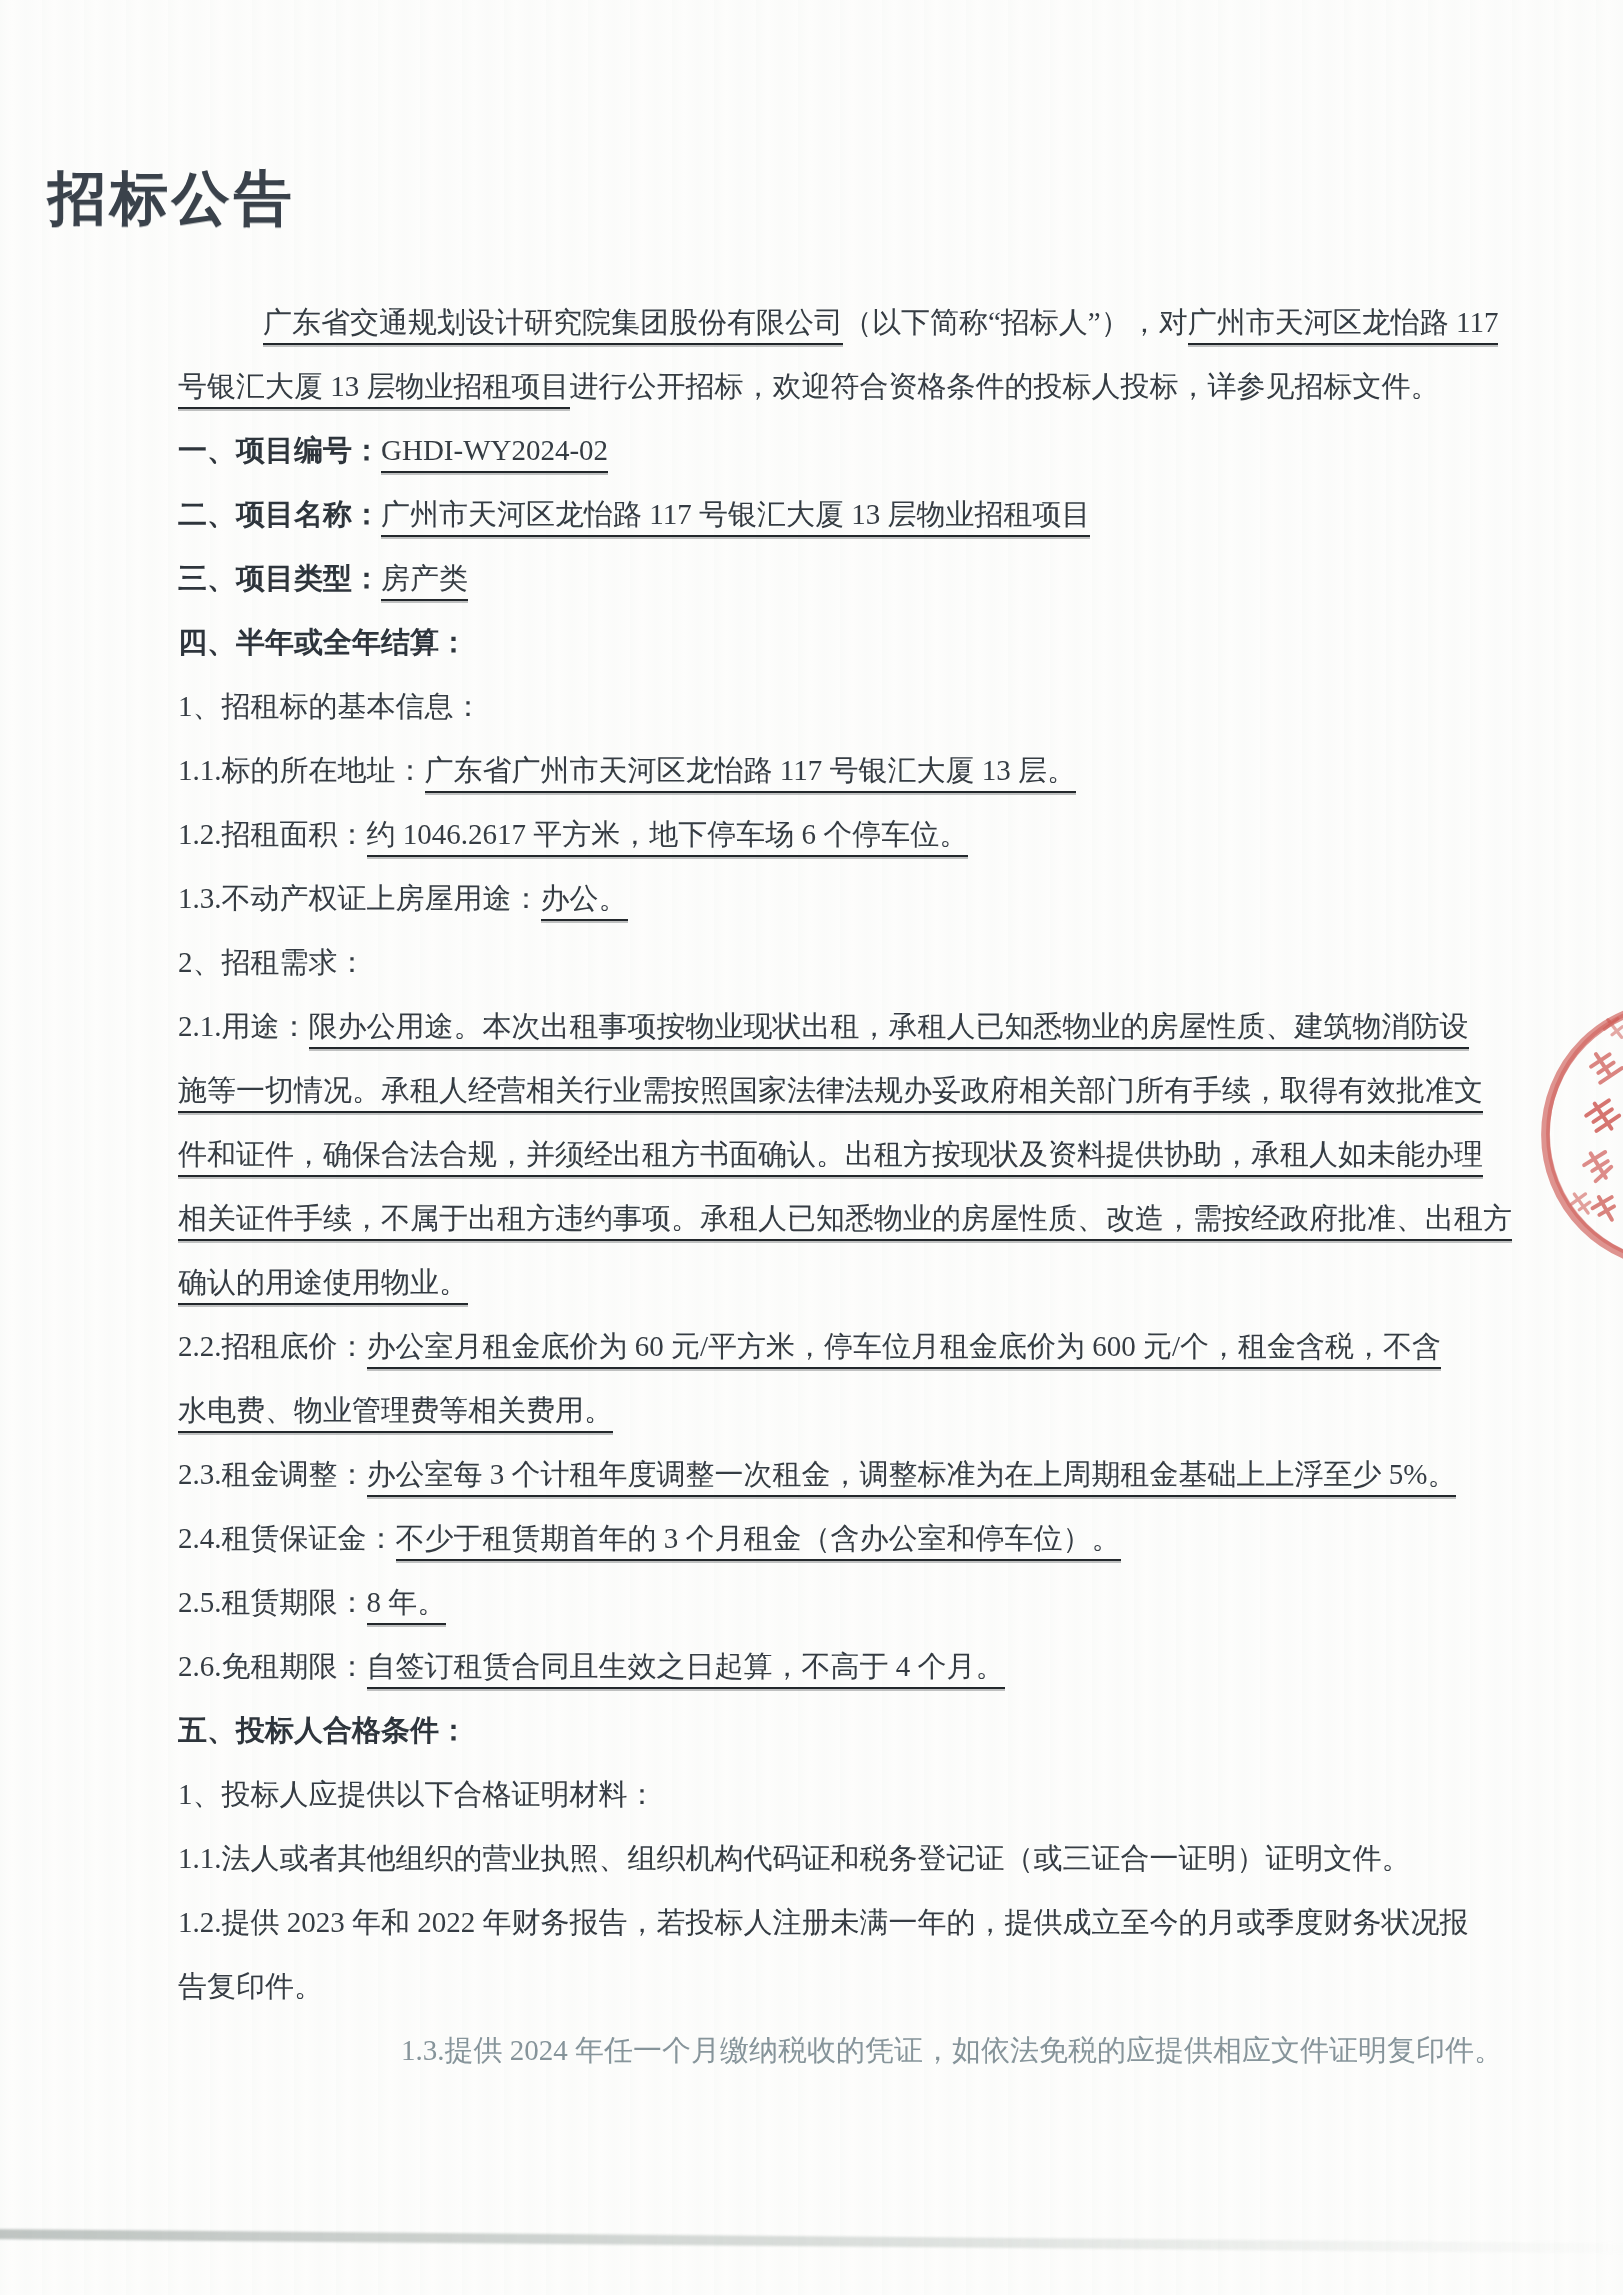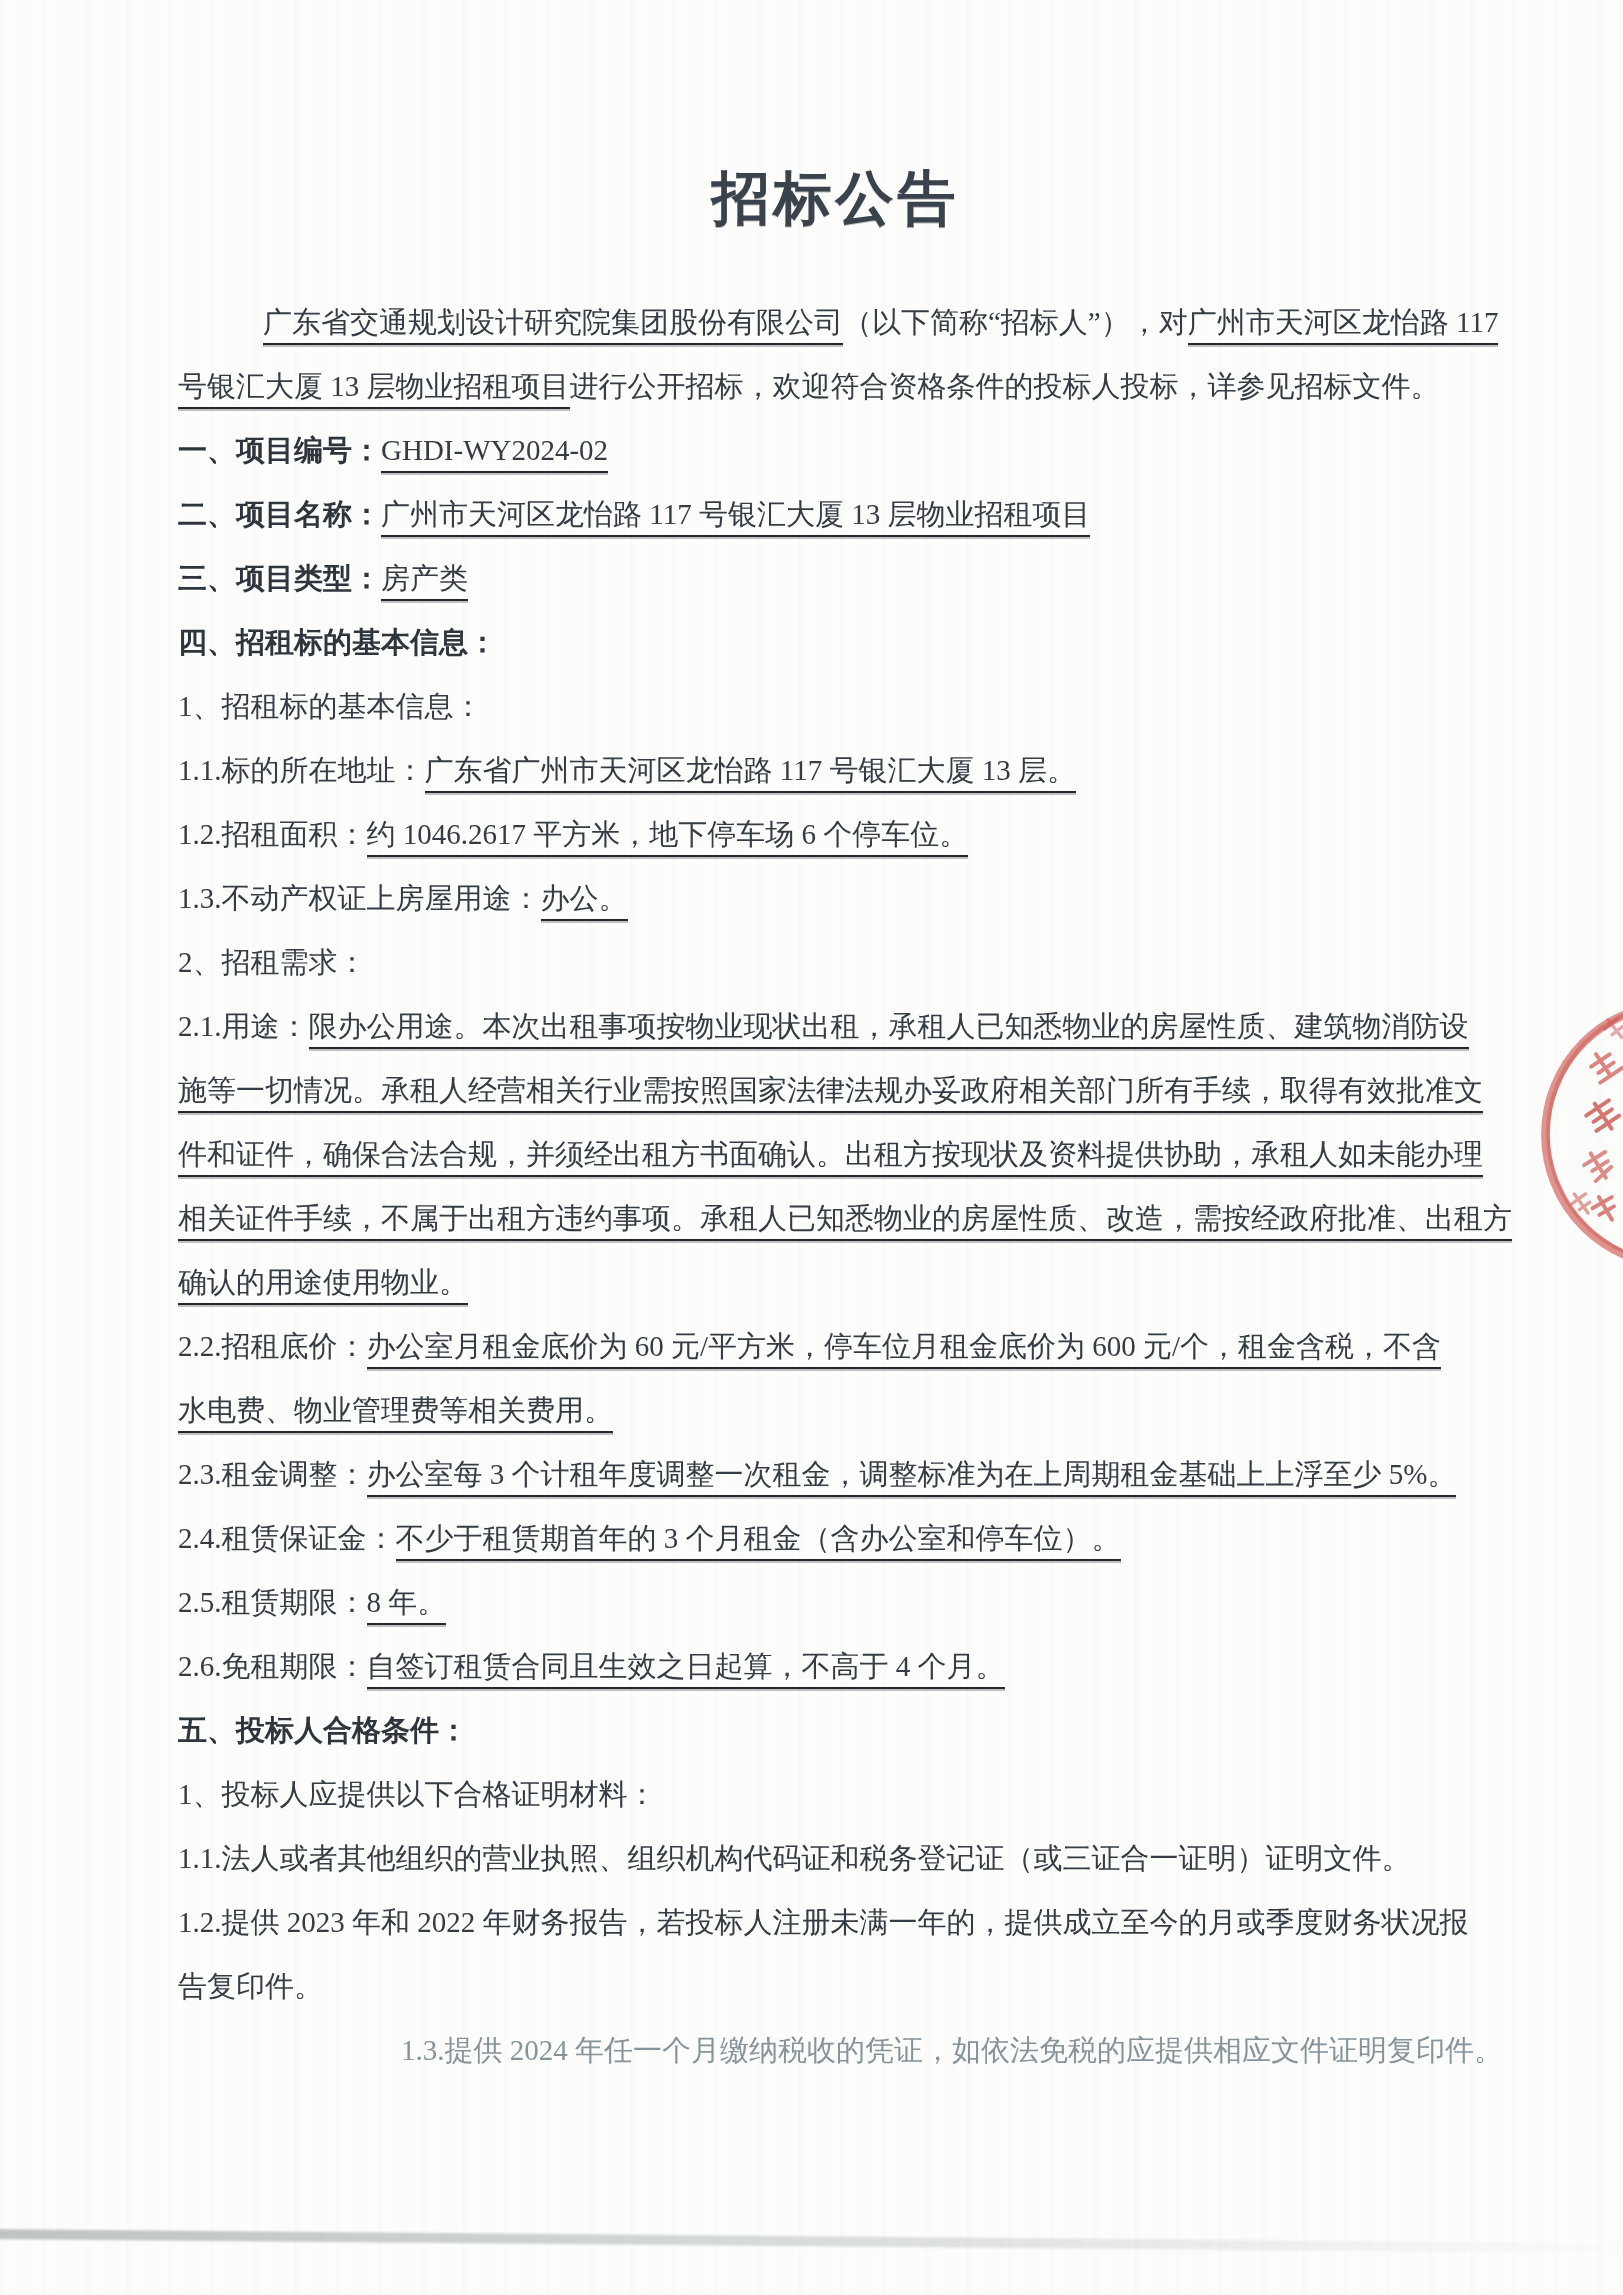--- a/index.html
+++ b/index.html
@@ -22,21 +22,20 @@
       rgba(228,234,230,0.10) 26px, rgba(255,255,255,0) 42px);
     pointer-events: none;
   }
   .doc-title {
     position: absolute;
     top: 156px;
     left: 0;
     width: 100%;
     padding-left: 48px;
     box-sizing: border-box;
-    text-align: center;
     font-size: 58px;
     line-height: 85px;
     font-weight: 700;
     letter-spacing: 3.9px;
     color: #3a424b;
     text-shadow: 0 0.7px 0 rgba(58,66,75,0.35);
   }
   .doc-body {
     position: absolute;
     left: 178px;
@@ -91,21 +90,21 @@
 <div class="page">
 
   <div class="doc-title">招标公告</div>
 
   <div class="doc-body">
       <div class="line indent"><span class="u">广东省交通规划设计研究院集团股份有限公司</span><span class="">（以下简称“招标人”），对</span><span class="u">广州市天河区龙怡路 117</span></div>
       <div class="line"><span class="u">号银汇大厦 13 层物业招租项目</span><span class="">进行公开招标，欢迎符合资格条件的投标人投标，详参见招标文件。</span></div>
       <div class="line"><span class="b">一、项目编号：</span><span class="u">GHDI-WY2024-02</span></div>
       <div class="line"><span class="b">二、项目名称：</span><span class="u">广州市天河区龙怡路 117 号银汇大厦 13 层物业招租项目</span></div>
       <div class="line"><span class="b">三、项目类型：</span><span class="u">房产类</span></div>
-      <div class="line"><span class="b">四、招租标的基本信息：</span></div>
+      <div class="line"><span class="b">四、半年或全年结算：</span></div>
       <div class="line"><span class="">1、招租标的基本信息：</span></div>
       <div class="line"><span class="">1.1.标的所在地址：</span><span class="u">广东省广州市天河区龙怡路 117 号银汇大厦 13 层。</span></div>
       <div class="line"><span class="">1.2.招租面积：</span><span class="u">约 1046.2617 平方米，地下停车场 6 个停车位。</span></div>
       <div class="line"><span class="">1.3.不动产权证上房屋用途：</span><span class="u">办公。</span></div>
       <div class="line"><span class="">2、招租需求：</span></div>
       <div class="line"><span class="">2.1.用途：</span><span class="u">限办公用途。本次出租事项按物业现状出租，承租人已知悉物业的房屋性质、建筑物消防设</span></div>
       <div class="line"><span class="u">施等一切情况。承租人经营相关行业需按照国家法律法规办妥政府相关部门所有手续，取得有效批准文</span></div>
       <div class="line"><span class="u">件和证件，确保合法合规，并须经出租方书面确认。出租方按现状及资料提供协助，承租人如未能办理</span></div>
       <div class="line"><span class="u">相关证件手续，不属于出租方违约事项。承租人已知悉物业的房屋性质、改造，需按经政府批准、出租方</span></div>
       <div class="line"><span class="u">确认的用途使用物业。</span></div>

